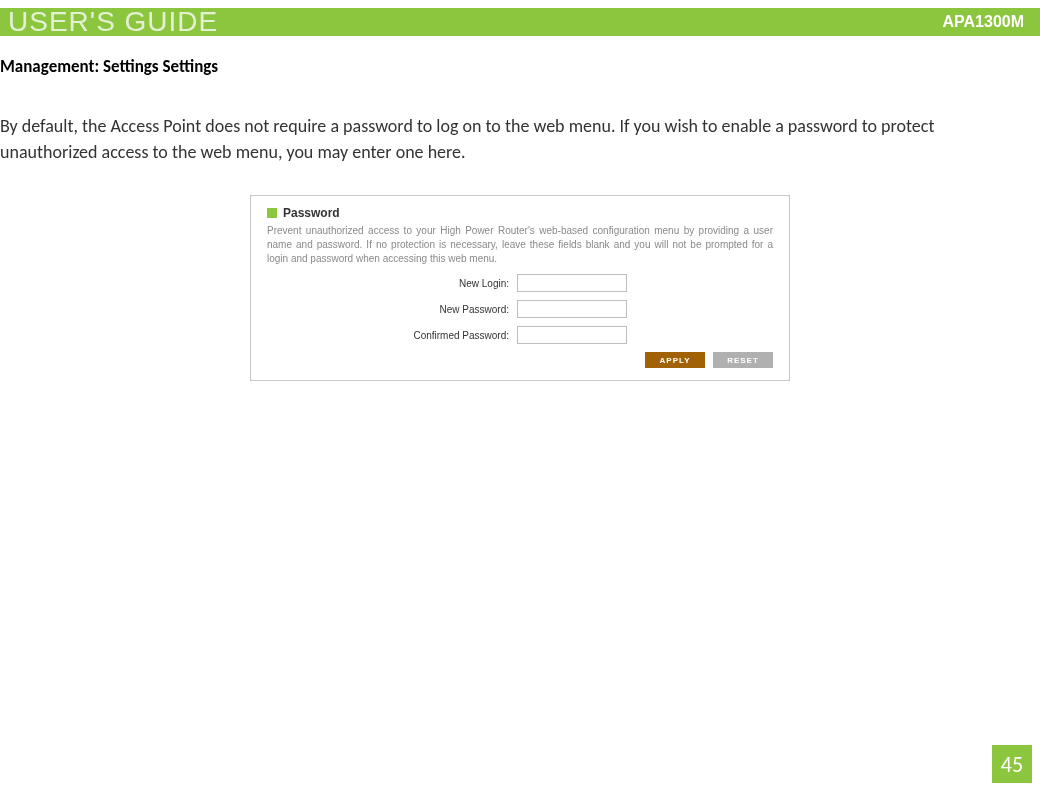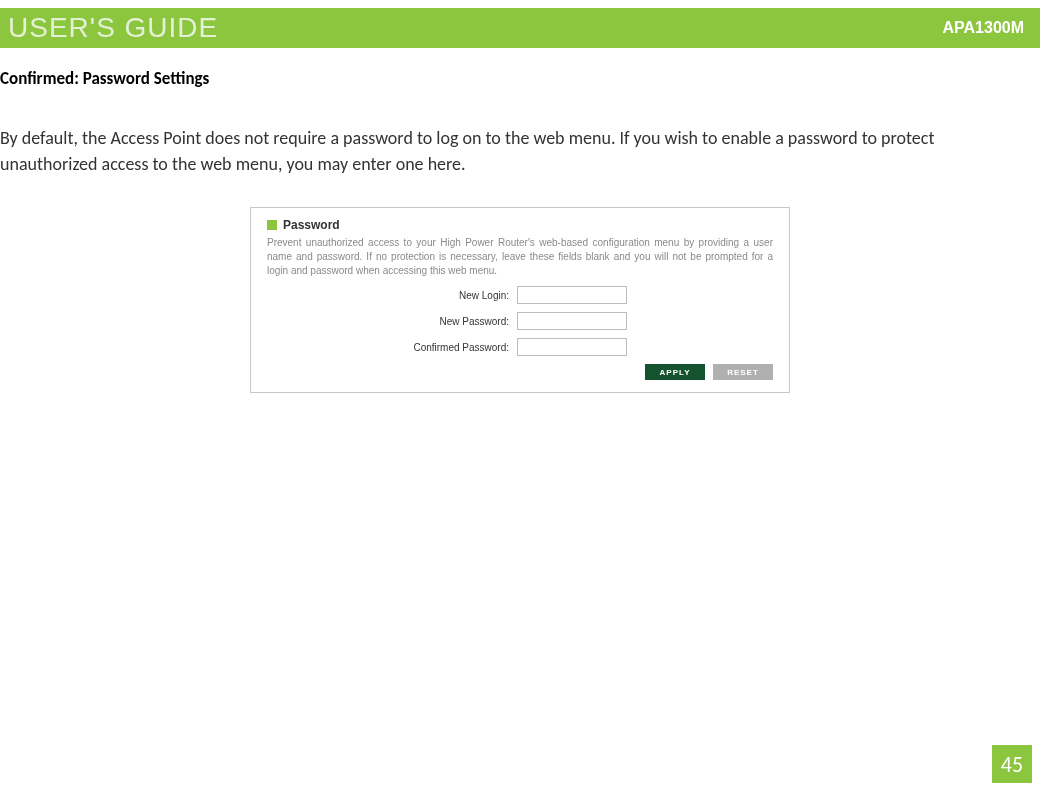--- a/index.html
+++ b/index.html
@@ -9,21 +9,21 @@
     }
     body {
       width: 1040px;
       height: 791px;
       font-family: Calibri, Arial, sans-serif;
       background: #fff;
       position: relative;
     }
     .header-bar {
       width: 100%;
-      height: 48px;
+      height: 36px;
       background: #8cc63f;
       display: flex;
       align-items: center;
       justify-content: space-between;
       padding: 0 16px 0 8px;
       border-top: 8px solid #fff;
     }
     .header-left {
       font-family: Arial, Helvetica, sans-serif;
       font-size: 28px;
@@ -123,21 +123,21 @@
       display: flex;
       align-items: center;
       justify-content: center;
       font-size: 8px;
       font-weight: bold;
       letter-spacing: 1px;
       color: #fff;
       cursor: pointer;
     }
     .btn-apply {
-      background: #14532d;
+      background: #a16207;
     }
     .btn-reset {
       background: #b0b0b0;
     }
     .page-number-box {
       position: absolute;
       right: 8px;
       bottom: 8px;
       width: 40px;
       height: 38px;
@@ -154,21 +154,21 @@
   </style>
 </head>
 <body>
 
 <div class="header-bar">
   <div class="header-left">USER'S GUIDE</div>
   <div class="header-right">APA1300M</div>
 </div>
 
 <div class="content">
-  <h2 class="page-title">Confirmed: Password Settings</h2>
+  <h2 class="page-title">Management: Settings Settings</h2>
   <p class="description">By default, the Access Point does not require a password to log on to the web menu. If you wish to enable a password to protect unauthorized access to the web menu, you may enter one here.</p>
 
   <div class="panel-wrapper">
     <div class="panel">
       <div class="panel-header">
         <span class="panel-header-icon"></span>
         <span class="panel-header-title">Password</span>
       </div>
       <div class="panel-desc">Prevent unauthorized access to your High Power Router's web-based configuration menu by providing a user name and password. If no protection is necessary, leave these fields blank and you will not be prompted for a login and password when accessing this web menu.</div>
 

